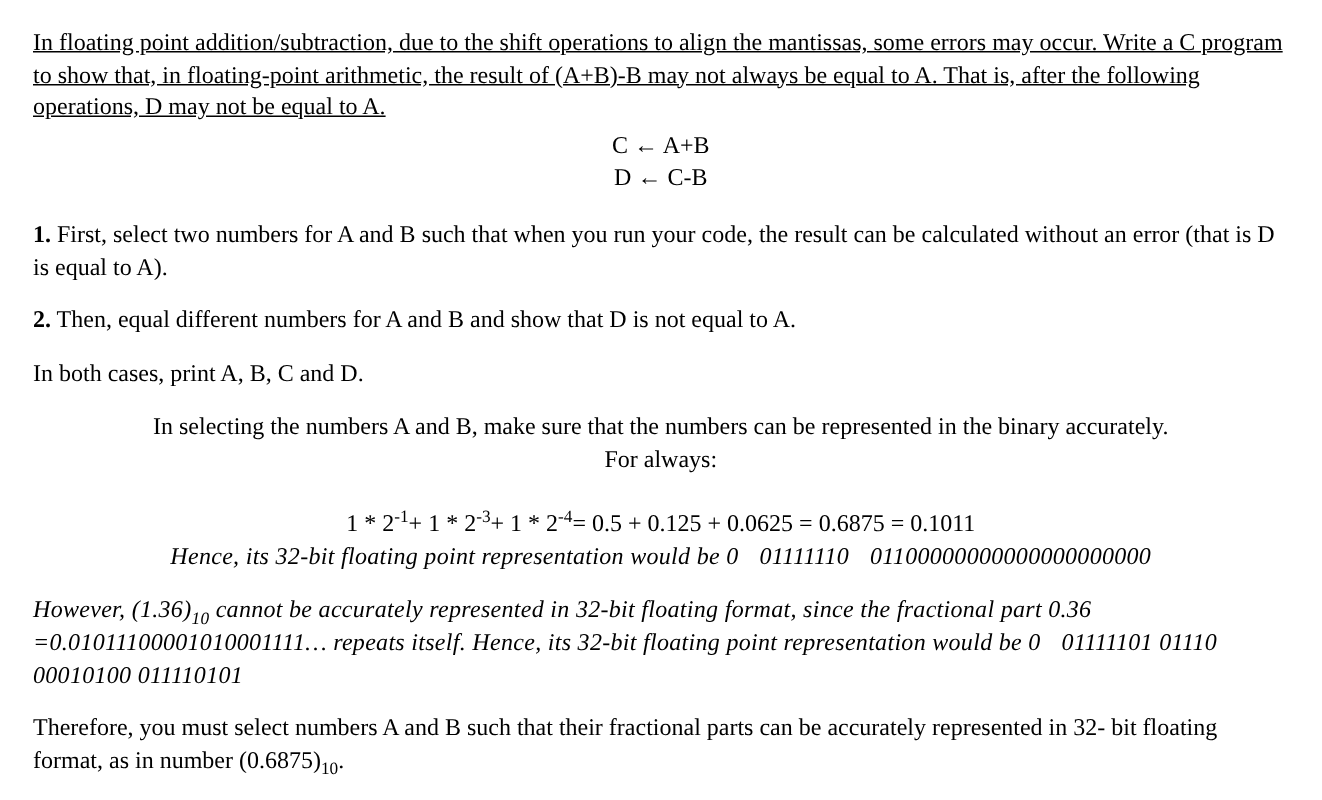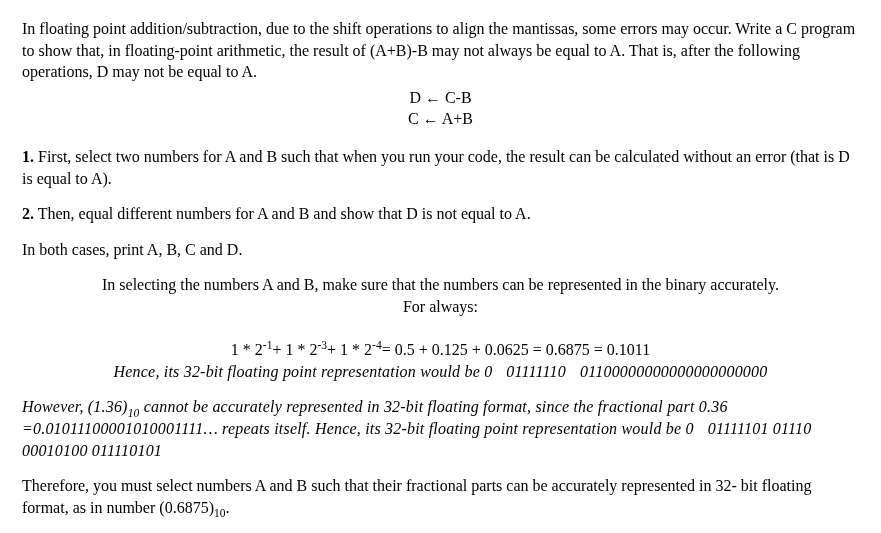--- a/index.html
+++ b/index.html
@@ -42,30 +42,31 @@
       font-family: "Times New Roman", Times, serif;
       letter-spacing: 0.2px;
       font-style: italic;
     }
     .gap-wide {
       display: inline-block;
       width: 14px;
     }
     .tight {
       margin-bottom: 2px;
+      text-decoration: underline;
     }
   </style>
 </head>
 <body>
 
 <p class="tight" style="margin-bottom:4px;">In floating point addition/subtraction, due to the shift operations to align the mantissas, some errors may occur. Write a C program to show that, in floating-point arithmetic, the result of (A+B)-B may not always be equal to A. That is, after the following operations, D may not be equal to A.</p>
 
 <div class="center-block">
+  <span class="line">C ← A+B</span>
   <span class="line">D ← C-B</span>
-  <span class="line">C ← A+B</span>
 </div>
 
 <p>
   <span class="bold">1.</span><span> First, select two numbers for A and B such that when you run your code, the result can be calculated without an error (that is D is equal to A).</span>
 </p>
 
 <p>
   <span class="bold">2.</span><span> Then, equal different numbers for A and B and show that D is not equal to A.</span>
 </p>
 

